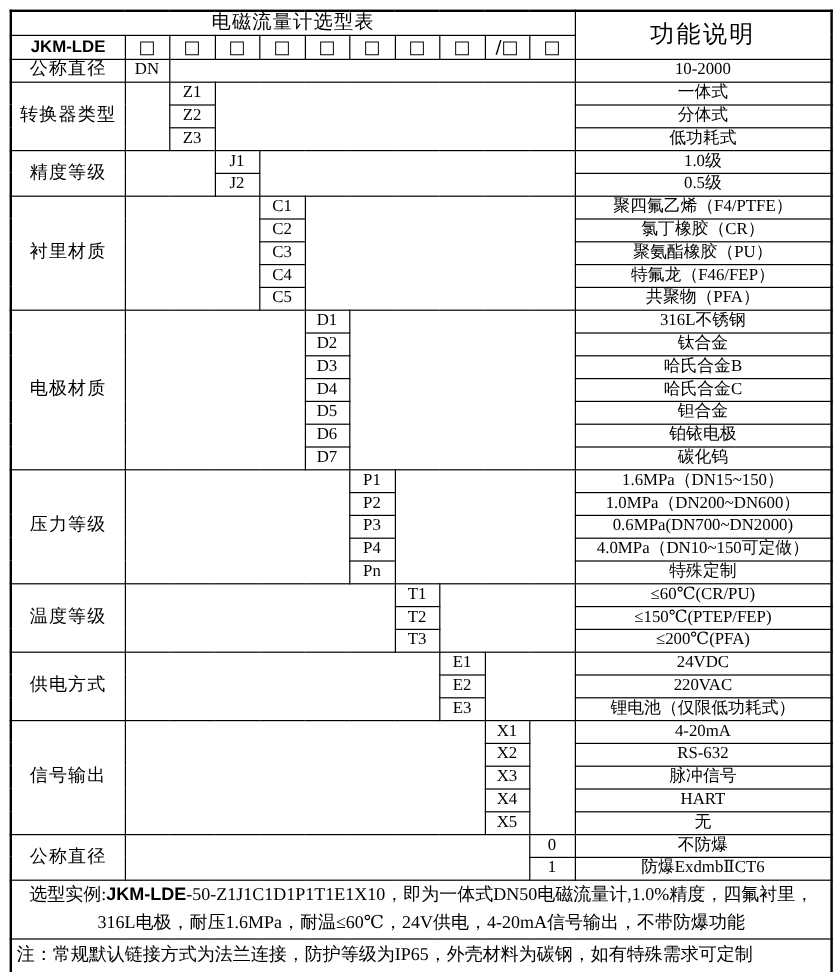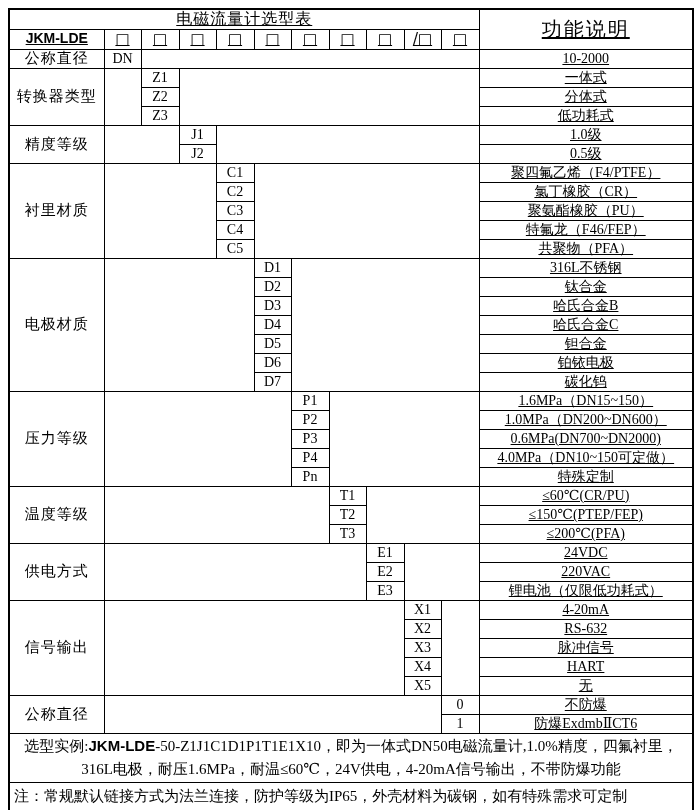--- a/index.html
+++ b/index.html
@@ -1,28 +1,28 @@
 <!DOCTYPE html>
 <html><head>
 <meta charset="utf-8">
 <style>
   html,body{margin:0;padding:0;background:#ffffff;}
   body{width:700px;height:810px;font-family:"Liberation Serif","DejaVu Serif",serif;color:#000;}
   .page{padding:8px 8px 0 8px;}
   table{border-collapse:collapse;table-layout:fixed;width:684px;border:2px solid #000;}
   td{border:1px solid #000;padding:0;text-align:center;vertical-align:middle;overflow:hidden;white-space:nowrap;font-size:14px;line-height:1.1;}
   tr.data-row{height:19px;}
-  tr.head-row{height:20px;text-decoration:underline;}
+  tr.head-row{height:20px;}
   td.title-cell{font-size:16px;letter-spacing:1px;}
   td.func-head{font-size:20px;letter-spacing:2px;}
   td.model-cell{font-family:"Liberation Sans",sans-serif;font-weight:bold;font-size:14px;}
   td.cb-cell{font-size:15px;font-family:"DejaVu Sans",sans-serif;}
   td.cat-cell{font-size:15px;letter-spacing:1px;margin-left:32px;}
   td.code-cell{font-size:14px;text-align:center;}
-  td.desc-cell{font-size:14px;text-decoration:underline;}
+  td.desc-cell{font-size:14px;}
   td.empty-cell{background:#fff;}
   td.note-cell{white-space:normal;text-align:center;font-size:15px;line-height:1.55;padding:0 4px;height:48px;}
   td.note2-cell{white-space:normal;text-align:left;font-size:15px;padding:3px 4px 4px 4px;height:22px;}
   .bold-model{font-family:"Liberation Sans",sans-serif;font-weight:bold;}
 </style>
 </head>
 <body>
 
 <div class="page">
 <table>

